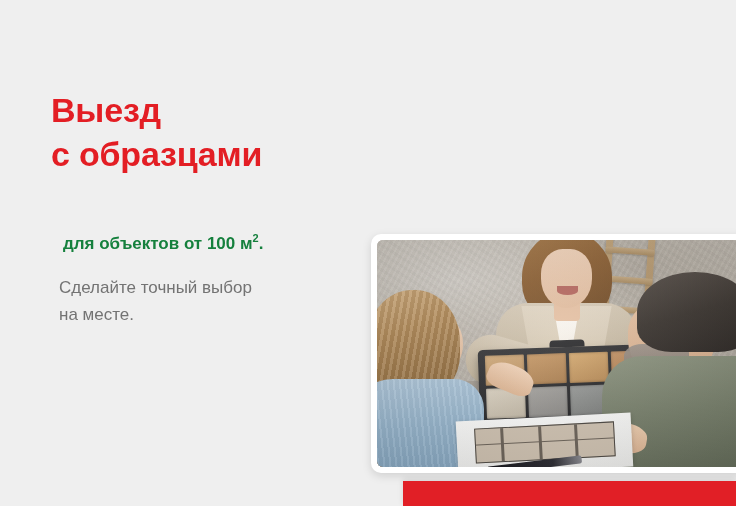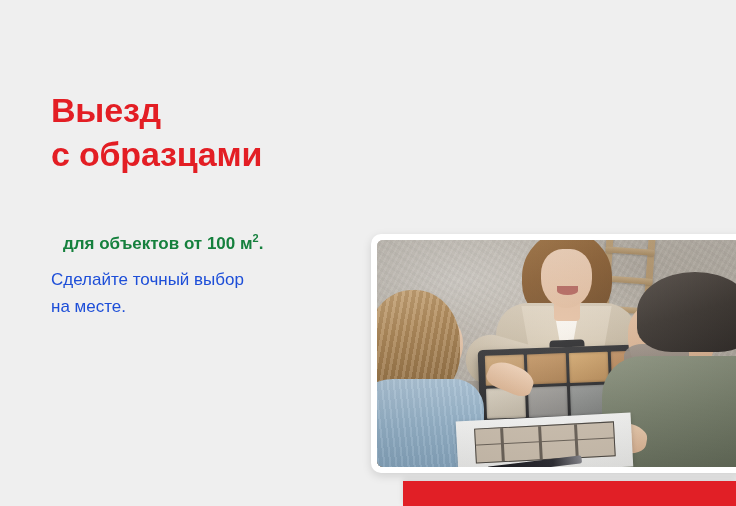--- a/index.html
+++ b/index.html
@@ -36,22 +36,22 @@
 
   .subtitle{
     position:absolute;left:51px;top:220px;
     font-size:17px;font-weight:700;color:#15803d;
     line-height:24px;margin:12px;
   }
   .subtitle sup{font-size:11px;vertical-align:super;line-height:0;}
 
   .body-text{
     position:absolute;left:51px;top:266px;
-    font-size:17px;font-weight:400;color:#1d4ed8;
-    line-height:27px;margin:0;white-space:pre-line;
+    font-size:17px;font-weight:400;color:#737373;
+    line-height:27px;margin:8px;white-space:pre-line;
     max-width:300px;
   }
 
   
   .photo-card{
     position:absolute;left:371px;top:234px;
     width:371px;height:239px;
     background:#ffffff;
     border-radius:10px 0 0 10px;
     padding:6px 0 6px 6px;

